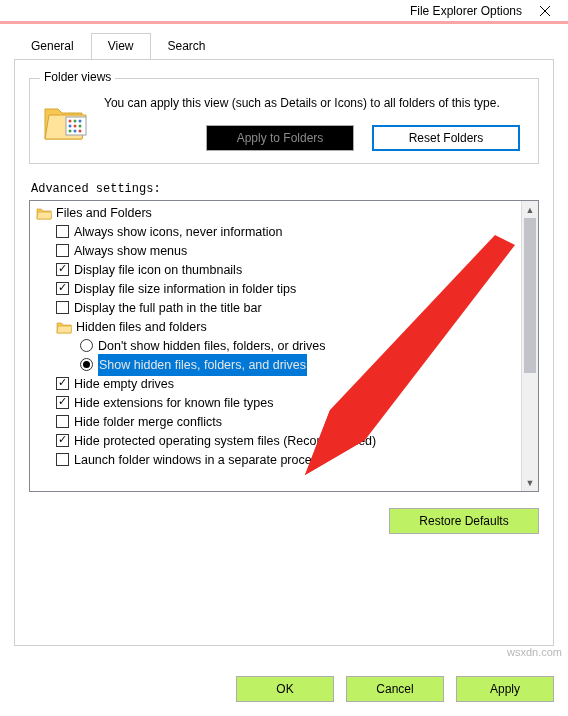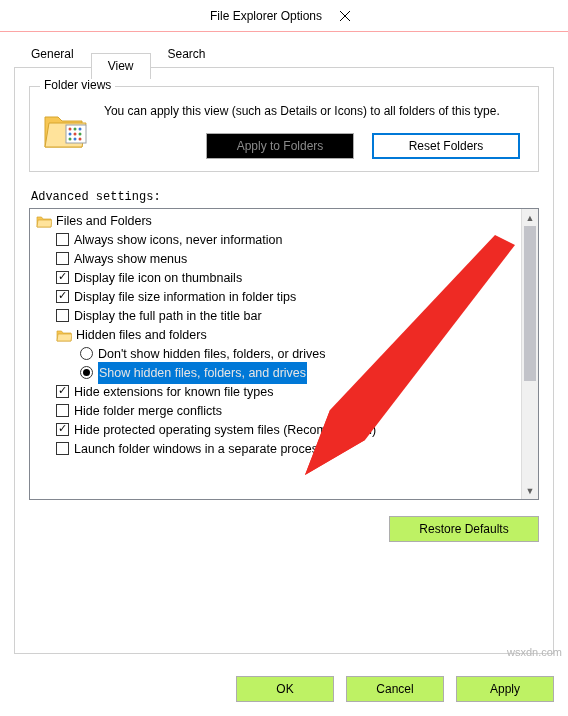--- a/index.html
+++ b/index.html
@@ -9,24 +9,24 @@
     font-size: 12px;
     background: #fff;
     width: 568px;
     height: 716px;
     position: relative;
     overflow: hidden;
   }
   .titlebar {
     display: flex;
     align-items: center;
-    justify-content: center;
-    height: 32px;
+    justify-content: flex-end;
+    height: 24px;
     padding: 0 0 0 10px;
-    border-bottom: 1px solid #fca5a5;
+    border-bottom: 3px solid #fca5a5;
   }
   .titlebar .title { font-size: 12px; }
   .titlebar .close {
     width: 46px; height: 30px;
     display: flex; align-items: center; justify-content: center;
     font-size: 16px;
   }
   .content { padding: 8px 14px 0 14px; }
   .tabstrip {
     display: flex;
@@ -41,21 +41,20 @@
     border-bottom: none;
     font-size: 12px;
     position: relative;
     top: 1px;
     background: #fff;
   }
   .tab.active {
     border-color: #d0d0d0;
     background: #fff;
     z-index: 2;
-    margin-top: 12px;
   }
   .tabpanel {
     border: 1px solid #d0d0d0;
     border-top: none;
     padding: 18px 14px 14px 14px;
     height: 586px;
   }
   .groupbox {
     border: 1px solid #d0d0d0;
     position: relative;
@@ -278,20 +277,24 @@
             <span class="rad"></span>
             <span class="label">Don't show hidden files, folders, or drives</span>
           </div>
         <div class="row indent2 sel">
             <span class="rad checked"></span>
             <span class="label">Show hidden files, folders, and drives</span>
           </div>
 
         <div class="row indent1">
             <span class="chk checked"></span>
+            <span class="label">Hide empty drives</span>
+          </div>
+        <div class="row indent1">
+            <span class="chk checked"></span>
             <span class="label">Hide extensions for known file types</span>
           </div>
         <div class="row indent1">
             <span class="chk"></span>
             <span class="label">Hide folder merge conflicts</span>
           </div>
         <div class="row indent1">
             <span class="chk checked"></span>
             <span class="label">Hide protected operating system files (Recommended)</span>
           </div>

